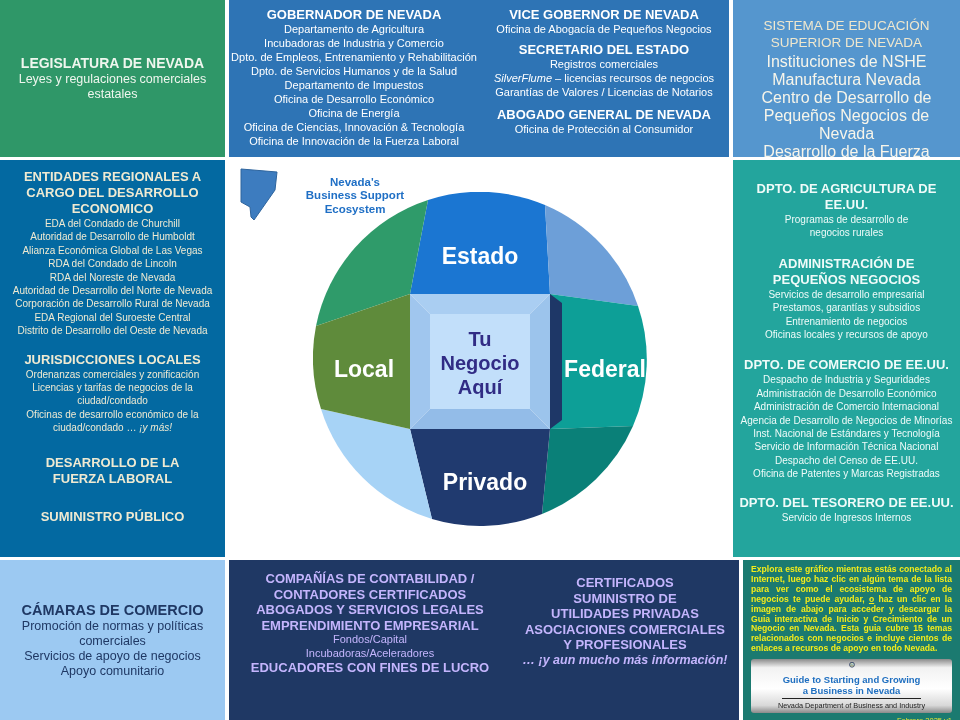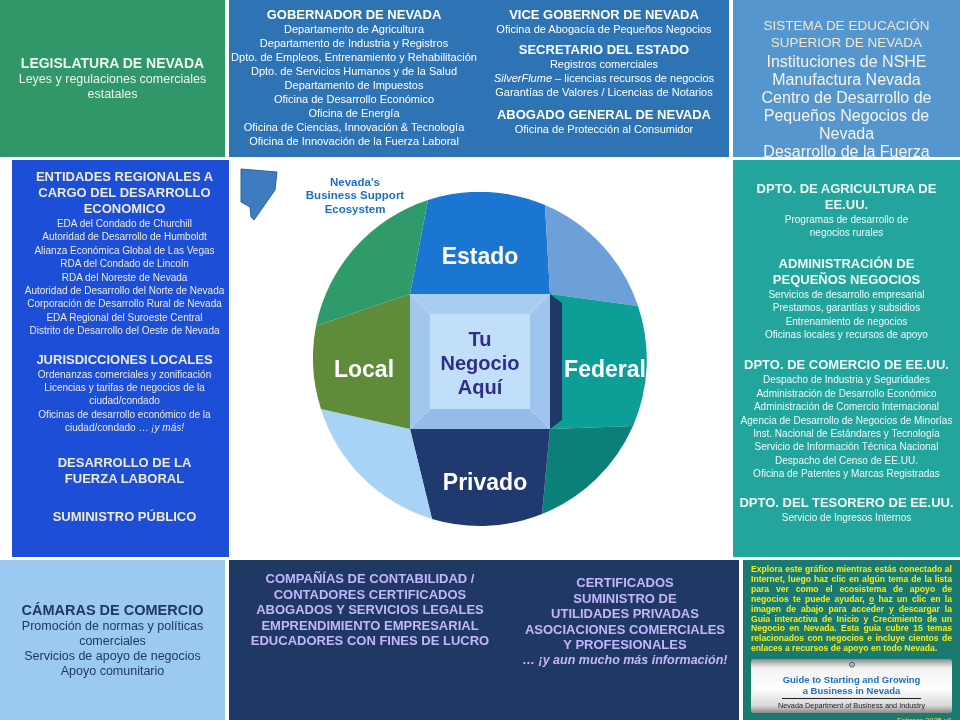--- a/index.html
+++ b/index.html
@@ -6,21 +6,21 @@
   .page{position:relative;width:960px;height:720px;background:#ffffff;overflow:hidden;
         font-family:"Liberation Sans",sans-serif;}
   .box{position:absolute;box-sizing:border-box;text-align:center;}
   
   .legislatura{left:0;top:0;width:225px;height:157px;background:#2F9768;color:#EFF6EE;
                display:flex;flex-direction:column;justify-content:center;padding:0 16px;}
   .topband{left:229px;top:0;width:500px;height:157px;background:#2E74B5;color:#fff;display:flex;}
   .topband .col{width:250px;padding-top:7px;}
   .educacion{left:733px;top:0;width:227px;height:157px;background:#5596CE;padding-top:17px;}
   
-  .olivecol{left:12px;top:160px;width:225px;height:397px;background:#1d4ed8;color:#EFEAD2;padding-top:9px;}
+  .olivecol{left:0;top:160px;width:225px;height:397px;background:#0369a1;color:#EFEAD2;padding-top:9px;}
   .tealcol{left:733px;top:160px;width:227px;height:397px;background:#23A59D;color:#EFFBF9;padding-top:21px;}
   .centerarea{left:229px;top:160px;width:500px;height:397px;background:#ffffff;text-align:left;}
   
   .camaras{left:0;top:560px;width:225px;height:160px;background:#9CC9F2;color:#1F3864;
            display:flex;flex-direction:column;justify-content:center;padding:0 14px;}
   .bottomband{left:229px;top:560px;width:510px;height:188px;background:#1F3864;color:#c4b5fd;display:flex;}
   .bottomband .bcol1{width:282px;padding-top:11px;}
   .bottomband .bcol2{width:228px;padding-top:15px;}
   .explora{left:743px;top:560px;width:217px;height:160px;background:#1B7A70;padding:5px 8px 3px 8px;}
   
@@ -63,21 +63,21 @@
   <div class="box legislatura">
     <div class="t14">LEGISLATURA DE NEVADA</div>
     <div class="t12">Leyes y regulaciones comerciales estatales</div>
   </div>
 
   <div class="box topband">
     <div class="col nowrap">
       <div class="sec-title">GOBERNADOR DE NEVADA</div>
       <div>
           <div class="item">Departamento de Agricultura</div>
-          <div class="item">Departamento de Industria y Registros</div>
+          <div class="item">Incubadoras de Industria y Comercio</div>
           <div class="item">Dpto. de Empleos, Entrenamiento y Rehabilitación</div>
           <div class="item">Dpto. de Servicios Humanos y de la Salud</div>
           <div class="item">Departamento de Impuestos</div>
           <div class="item">Oficina de Desarrollo Económico</div>
           <div class="item">Oficina de Energía</div>
           <div class="item">Oficina de Ciencias, Innovación &amp; Tecnología</div>
           <div class="item">Oficina de Innovación de la Fuerza Laboral</div>
         </div>
     </div>
     <div class="col">
@@ -228,20 +228,24 @@
         <div class="t12">Servicios de apoyo de negocios</div>
         <div class="t12">Apoyo comunitario</div>
       </div>
   </div>
 
   <div class="box bottomband">
     <div class="bcol1">
       <div class="sec-title">COMPAÑÍAS DE CONTABILIDAD / CONTADORES CERTIFICADOS</div>
       <div class="sec-title mt10">ABOGADOS Y SERVICIOS LEGALES</div>
       <div class="sec-title mt10">EMPRENDIMIENTO EMPRESARIAL</div>
+      <div>
+          <div class="item">Fondos/Capital</div>
+          <div class="item">Incubadoras/Aceleradores</div>
+        </div>
       <div class="sec-title mt10">EDUCADORES CON FINES DE LUCRO</div>
     </div>
     <div class="bcol2">
       <div class="sec-title">CERTIFICADOS</div>
       <div class="sec-title mt14" style="margin-left:28px;margin-right:28px;">SUMINISTRO DE UTILIDADES PRIVADAS</div>
       <div class="sec-title mt14">ASOCIACIONES COMERCIALES Y PROFESIONALES</div>
       <div class="sec-title italic mt14" style="font-size:12.5px;">… ¡y aun mucho más información!</div>
     </div>
   </div>
 

